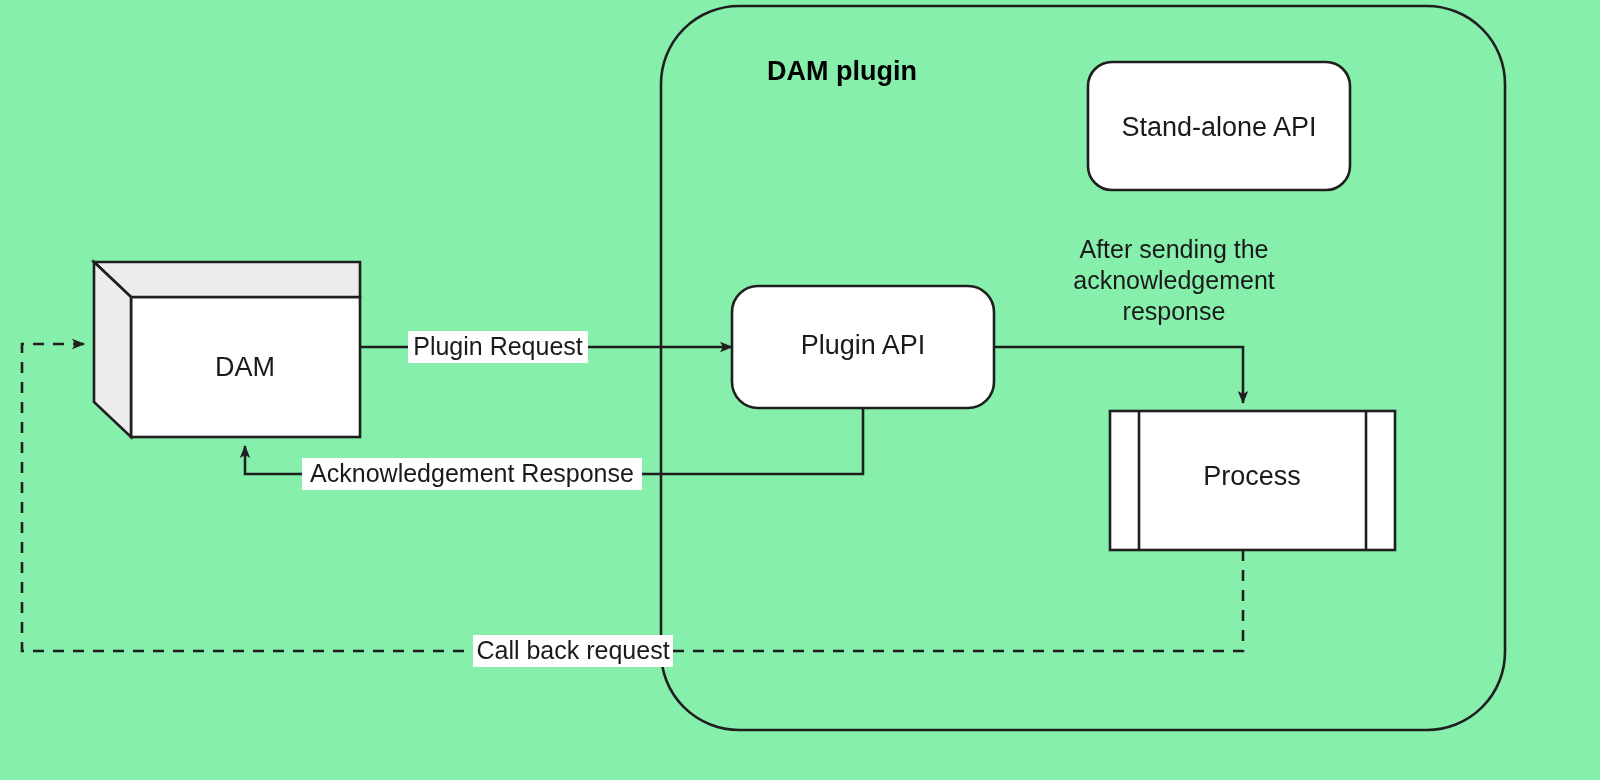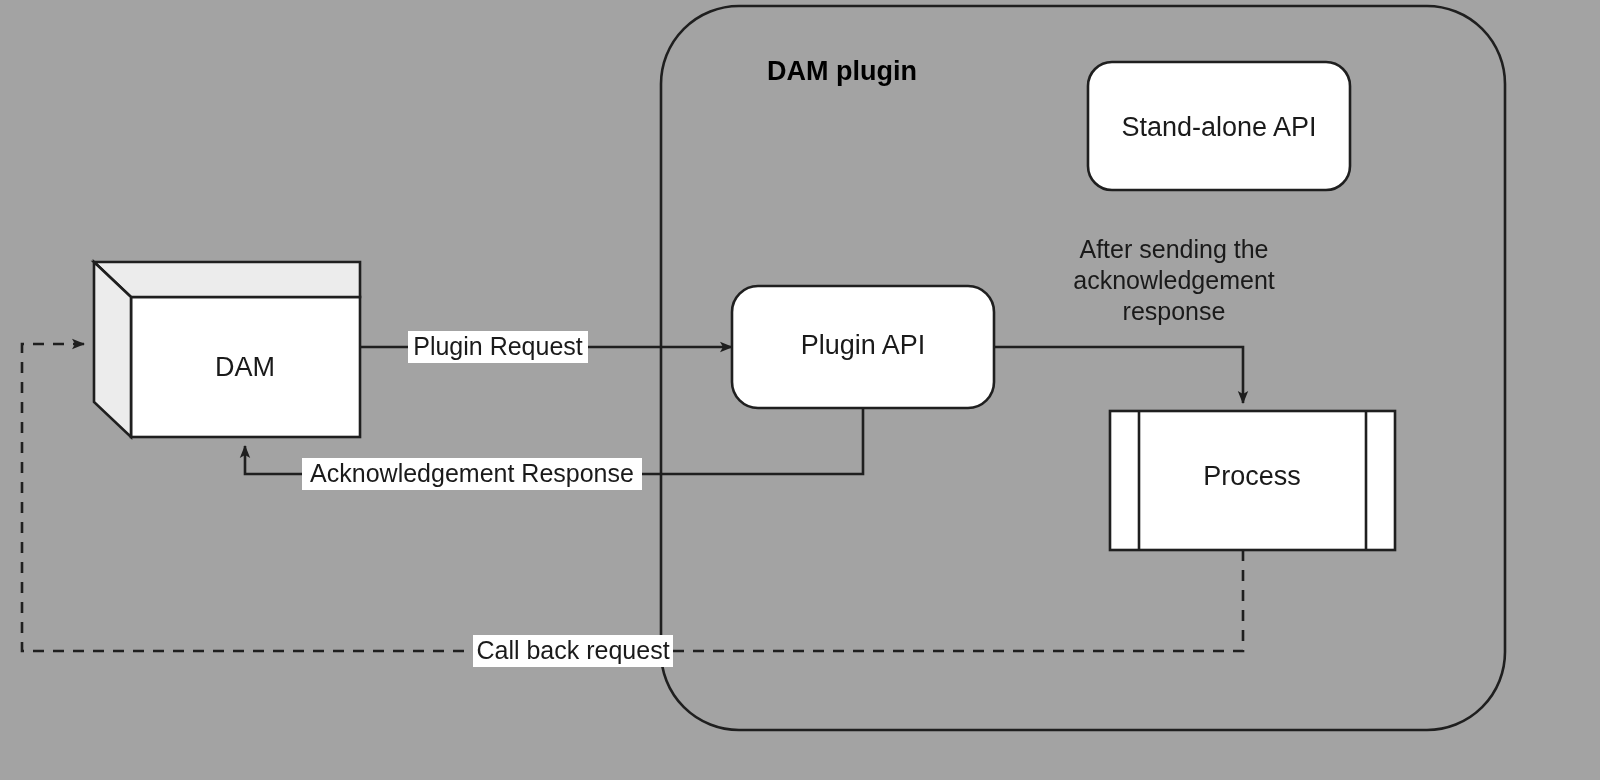--- a/index.html
+++ b/index.html
@@ -7,21 +7,21 @@
     padding: 0;
     background: #ffffff;
   }
   body {
     font-family: "Liberation Sans", sans-serif;
   }
   #canvas {
     position: relative;
     width: 1600px;
     height: 780px;
-    background: #a3a3a3;
+    background: #86efac;
     overflow: hidden;
   }
   #diagram-svg {
     position: absolute;
     left: 0;
     top: 0;
     width: 1600px;
     height: 780px;
   }
   .node-label {

